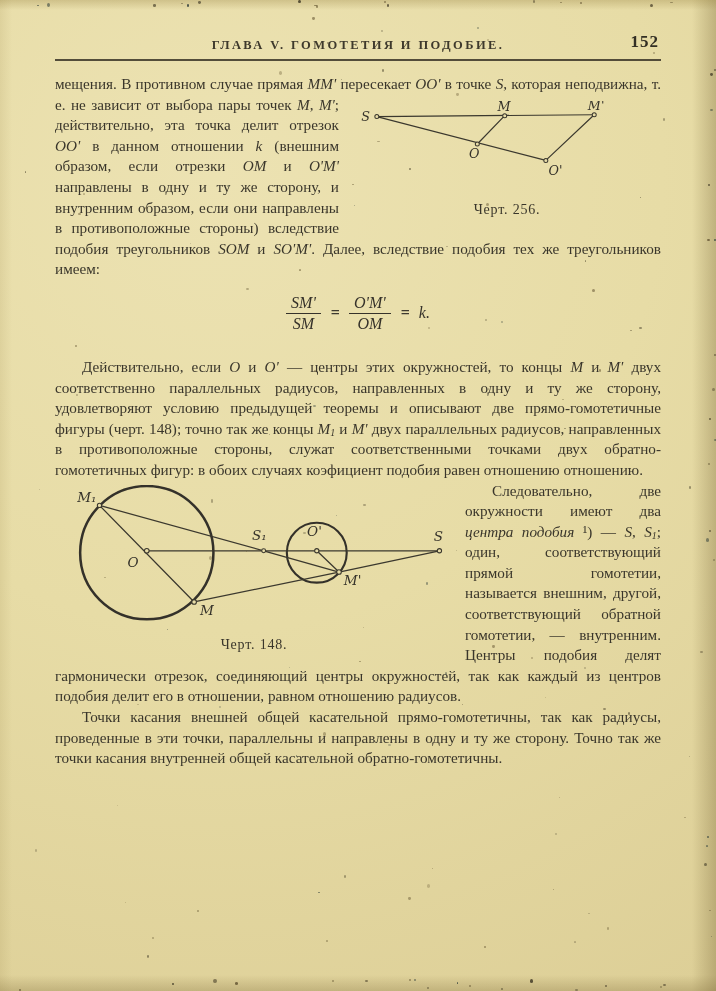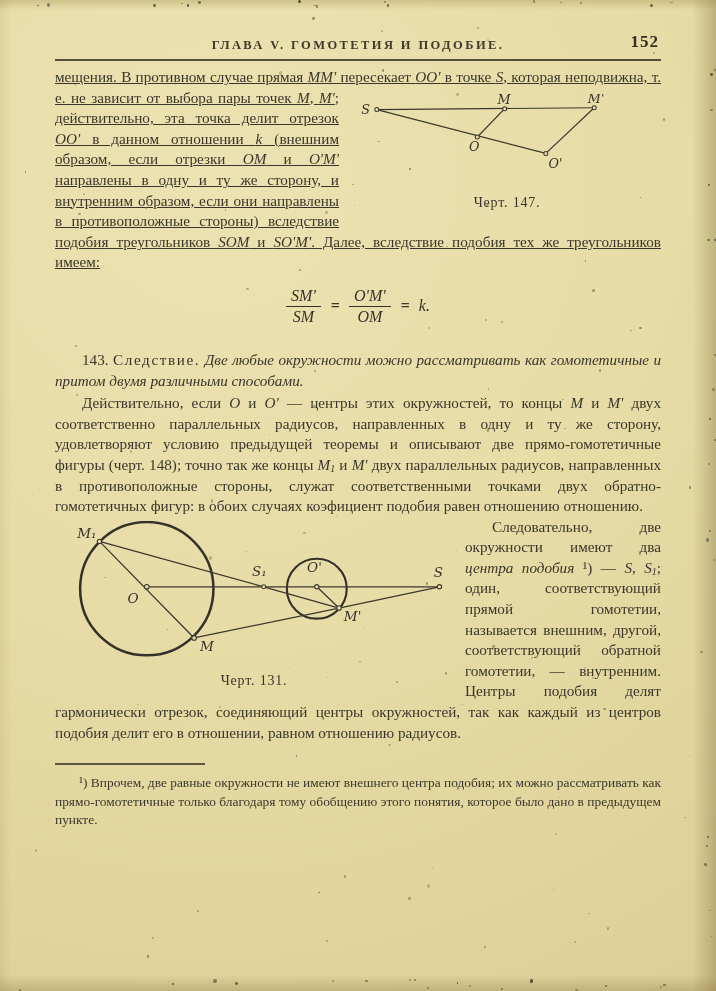--- a/index.html
+++ b/index.html
@@ -28,21 +28,21 @@
   .page-number{
     position:absolute;right:2px;top:-2px;
     font-size:17px;font-weight:bold;letter-spacing:1px;color:#332f24;
   }
   .head-rule{border-bottom:2.4px solid rgba(56,51,38,0.85);margin-top:1px;}
   
   .body-text{
     font-size:15.2px;line-height:20.6px;text-align:justify;
     margin:0;color:#3a362b;
   }
-  .p-first{margin-top:6px;text-decoration:underline;}
+  .p-first{margin-top:13px;}
   .indent{text-indent:27px;}
   .it{font-style:italic;}
   .sperr{letter-spacing:1.6px;}
   .mv{font-style:italic;}
   sub{font-size:0.65em;vertical-align:-0.25em;line-height:0;}
   
   .fig147-float{
     float:right;width:308px;margin:6px 0 4px 14px;
     text-align:center;
   }
@@ -115,43 +115,38 @@
           <circle class="fig-dot" cx="165" cy="16" r="2.2"></circle>
           <circle class="fig-dot" cx="263" cy="15" r="2.2"></circle>
           <circle class="fig-dot" cx="135" cy="47" r="2.2"></circle>
           <circle class="fig-dot" cx="210" cy="65" r="2.2"></circle>
           <text class="fig-label" x="8" y="22">S</text>
           <text class="fig-label" x="157" y="11">M</text>
           <text class="fig-label" x="256" y="10">M'</text>
           <text class="fig-label" x="126" y="62">O</text>
           <text class="fig-label" x="213" y="81">O'</text>
         </svg>
-          <span class="fig-caption">Черт. 147.</span>
+          <span class="fig-caption">Черт. 256.</span>
         </span><span>действительно, эта точка делит отрезок <i class="mv">OO'</i> в данном отношении <i class="mv">k</i> (внешним образом, если отрезки <i class="mv">OM</i> и <i class="mv">O'M'</i> направлены в одну и ту же сторону, и внутренним образом, если они направлены в противоположные стороны) вследствие подобия треугольников <i class="mv">SOM</i> и <i class="mv">SO'M'</i>. Далее, вследствие подобия тех же треугольников имеем:</span>
     </p>
 
     <div class="formula-row">
       <span class="frac">
         <span class="num"><i class="mv">SM'</i></span>
         <span class="den"><i class="mv">SM</i></span>
       </span>
       <span class="eqsign">=</span>
       <span class="frac">
         <span class="num"><i class="mv">O'M'</i></span>
         <span class="den"><i class="mv">OM</i></span>
       </span>
       <span class="eqsign">=</span>
       <span class="formula-res"><i class="mv">k</i>.</span>
     </div>
 
-    <p class="body-text indent">
-      <span>143.</span>
-      <span class="sperr">Следствие.</span>
-      <span class="it">Две любые окружности можно рассматривать как гомотетичные и притом двумя различными способами.</span>
-    </p>
 
     <p class="body-text indent sec-gap">
       <span>Действительно, если <i class="mv">O</i> и <i class="mv">O'</i> — центры этих окружностей, то концы <i class="mv">M</i> и <i class="mv">M'</i> двух соответственно параллельных радиусов, направленных в одну и ту же сторону, удовлетворяют условию предыдущей теоремы и описывают две прямо-гомотетичные фигуры (черт. 148); точно так же концы <i class="mv">M<sub>1</sub></i> и <i class="mv">M'</i> двух параллельных радиусов, направленных в противоположные стороны, служат соответственными точками двух обратно-гомотетичных фигур: в обоих случаях коэфициент подобия равен отношению </span><span class="fig148-float">
           <svg class="figsvg" viewBox="0 0 410 152" width="396" height="147" xmlns="http://www.w3.org/2000/svg">
           <circle class="fig-circle-big" cx="94" cy="70" r="69"></circle>
           <circle class="fig-circle-small" cx="270" cy="70" r="31"></circle>
           <line class="fig-line" x1="94" y1="68" x2="397" y2="68"></line>
           <line class="fig-line" x1="45" y1="21" x2="143" y2="121"></line>
           <polyline class="fig-line" points="45,21 215,68 293,90"></polyline>
           <polyline class="fig-line" points="143,121 293,90 397,68"></polyline>
@@ -164,33 +159,30 @@
           <circle class="fig-dot" cx="143" cy="121" r="2.4"></circle>
           <circle class="fig-dot" cx="293" cy="90" r="2.4"></circle>
           <text class="fig-label" x="22" y="17">M₁</text>
           <text class="fig-label" x="74" y="85">O</text>
           <text class="fig-label" x="203" y="57">S₁</text>
           <text class="fig-label" x="260" y="53">O'</text>
           <text class="fig-label" x="391" y="58">S</text>
           <text class="fig-label" x="149" y="134">M</text>
           <text class="fig-label" x="298" y="103">M'</text>
         </svg>
-          <span class="fig-caption">Черт. 131.</span>
+          <span class="fig-caption">Черт. 148.</span>
         </span><span>отношению.</span>
     </p>
 
     <p class="body-text indent">
       <span>Следовательно, две окружности имеют два </span><span class="it">центра подобия</span><span> ¹) — <i class="mv">S</i>, <i class="mv">S<sub>1</sub></i>; один, соответствующий прямой гомотетии, называется внешним, другой, соответствующий обратной гомотетии, — внутренним. Центры подобия делят гармонически отрезок, соединяющий центры окружностей, так как каждый из центров подобия делит его в отношении, равном отношению радиусов.</span>
     </p>
 
-
-    <div class="footnote">
-      <div class="footnote-rule"></div>
-      <p class="footnote-text">¹) Впрочем, две равные окружности не имеют внешнего центра подобия; их можно рассматривать как прямо-гомотетичные только благодаря тому обобщению этого понятия, которое было дано в предыдущем пункте.</p>
-    </div>
+    <p class="body-text indent">Точки касания внешней общей касательной прямо-гомотетичны, так как радиусы, проведенные в эти точки, параллельны и направлены в одну и ту же сторону. Точно так же точки касания внутренней общей касательной обратно-гомотетичны.</p>
+
 
   </div>
 
   <div class="noise">
       <div class="sp" style="left: 153.432px; top: 4.37913px; width: 2.64868px; height: 2.40006px; background: rgb(73, 66, 44); opacity: 0.680446;"></div>
       <div class="sp" style="left: 708.6px; top: 530.035px; width: 2.38993px; height: 1.85696px; background: rgb(73, 66, 44); opacity: 0.649269;"></div>
       <div class="sp" style="left: 235.458px; top: 982.19px; width: 2.98694px; height: 2.57402px; background: rgb(107, 92, 56); opacity: 0.888641;"></div>
       <div class="sp" style="left: 386.754px; top: 4.28378px; width: 2.69501px; height: 2.75719px; background: rgb(73, 66, 44); opacity: 0.765577;"></div>
       <div class="sp" style="left: 712.323px; top: 388.122px; width: 2.40178px; height: 3.05002px; background: rgb(93, 83, 56); opacity: 0.550095;"></div>
       <div class="sp" style="left: 171.655px; top: 982.699px; width: 2.76869px; height: 2.70931px; background: rgb(73, 66, 44); opacity: 0.884315;"></div>

